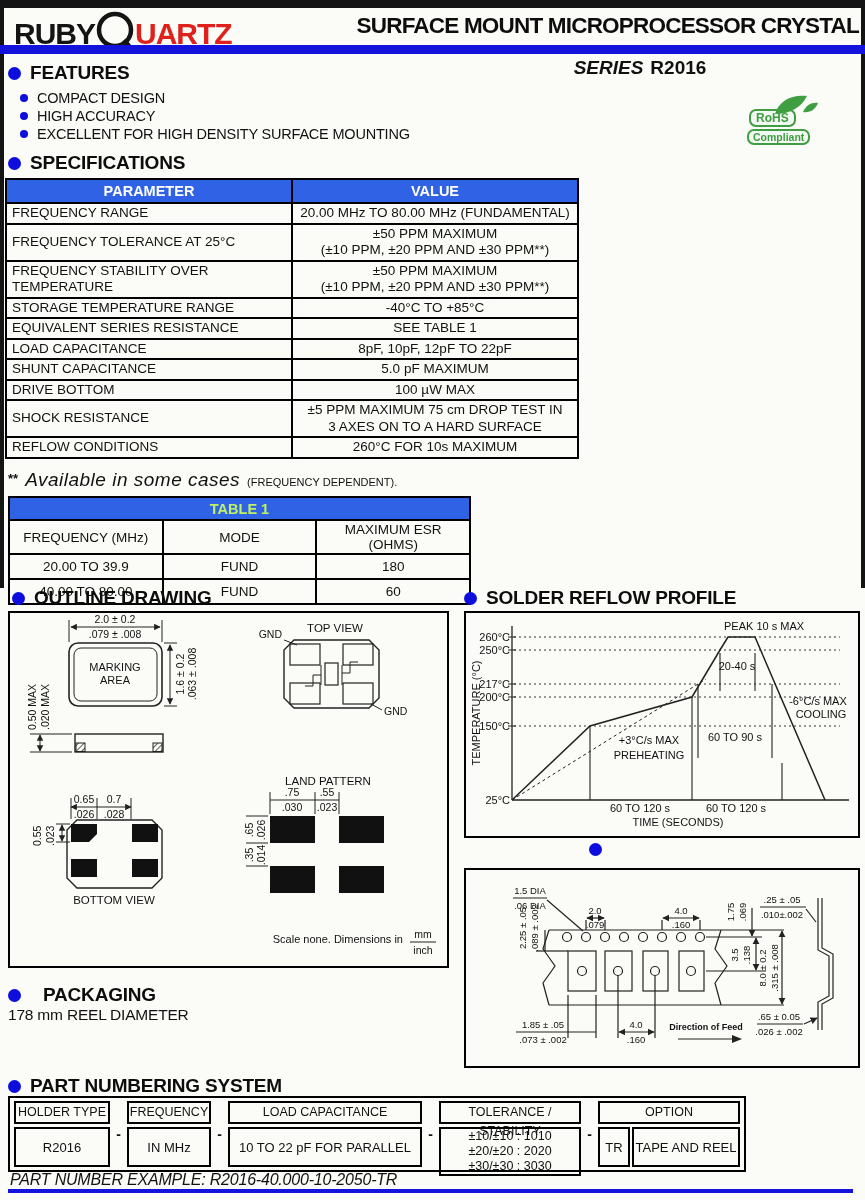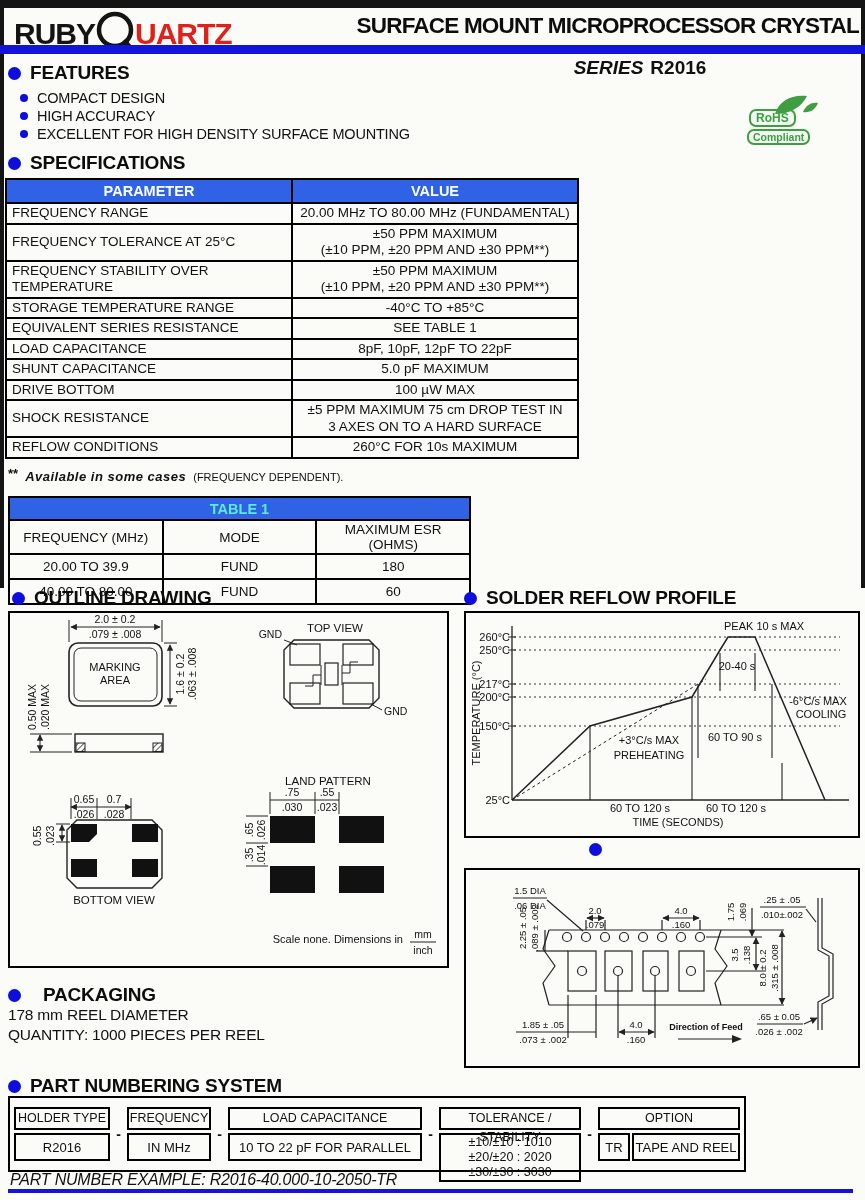--- a/index.html
+++ b/index.html
@@ -45,42 +45,42 @@
   .spec th{background:#2f62e4;color:#fff;font-size:14.5px;font-weight:800;height:20px;
            border:2px solid #000;}
   .spec td{border:2px solid #000;font-size:13.5px;line-height:16.5px;padding:1px 5px;
            white-space:pre-line;}
   .spec .param{width:268px;text-align:left;}
   .spec .val{text-align:center;}
   .spec .rs{height:19px;}
   .spec .rd{height:37px;}
   .footnote{left:8px;top:469px;display:flex;align-items:baseline;gap:7px;}
   .fn-marker{font-weight:800;font-size:13px;position:relative;top:-3px;}
-  .fn-italic{font-style:italic;font-size:13px;letter-spacing:0.5px;font-weight:bold;}
+  .fn-italic{font-style:italic;font-size:19px;letter-spacing:0.5px;}
   .fn-small{font-size:11px;}
 
   
   .t1{left:8px;top:496px;width:463px;}
-  .t1 th{background:#2f62e4;color:#5eead4;font-size:14.5px;font-weight:800;height:19px;border:2px solid #000;}
+  .t1 th{background:#2f62e4;color:#bef264;font-size:14.5px;font-weight:800;height:19px;border:2px solid #000;}
   .t1 td{border:2px solid #000;font-size:13.5px;text-align:center;}
   .t1 .hr td{height:19px;}
   .t1 .dr td{height:21px;}
 
   .box{border:2.5px solid #000;background:#fbfbf8;}
   .outline-box{left:8px;top:611px;width:437px;height:353px;}
   .reflow-box{left:464px;top:611px;width:392px;height:223px;}
   .carrier-box{left:464px;top:868px;width:392px;height:196px;}
   svg{display:block;font-family:"Liberation Sans",sans-serif;}
   svg text{fill:#111;}
 
   .pack-lines{left:8px;top:1005px;font-size:15.5px;line-height:19.5px;letter-spacing:-0.2px;}
 
   
   .pn{left:8px;top:1096px;width:738px;height:76px;border:2.5px solid #000;display:flex;
-      padding:8px 3px;box-sizing:border-box;}
+      padding:2px 3px;box-sizing:border-box;}
   .pn-col{display:flex;flex-direction:column;}
   .pn-gap{width:15px;display:flex;align-items:center;justify-content:center;font-weight:bold;font-size:14px;}
   .pn-h{border:2px solid #000;height:19px;line-height:19px;text-align:center;font-size:12.5px;
         margin:1px 1px 0 1px;}
   .pn-v{border:2px solid #000;flex:1;margin:3px 1px 1px 1px;display:flex;align-items:center;
         justify-content:center;text-align:center;font-size:13px;white-space:pre-line;}
   .pn-v.tol{font-size:12.5px;line-height:15px;}
   .pn-opt-row{display:flex;flex:1;}
   .pn-opt-row .code{width:28px;flex:none;}
   .example{left:10px;top:1171px;font-style:italic;font-size:16px;letter-spacing:-0.2px;text-align:right;}
@@ -497,21 +497,20 @@
       </g>
     </svg>
   </div>
 
   <div class="abs sec" style="left:8px;top:984px;gap:22px;">
     <span class="dot"></span>
     <span class="txt">PACKAGING</span>
   </div>
   <div class="abs pack-lines">
     <div>178 mm REEL DIAMETER</div>
-    <div>QUANTITY: 1000 PIECES PER REEL</div>
   </div>
 
   <div class="abs sec" style="left:8px;top:1075px;">
     <span class="dot"></span>
     <span class="txt">PART NUMBERING SYSTEM</span>
   </div>
 
   <div class="abs pn">
     <div class="pn-col" style="width:98px;">
       <div class="pn-h">HOLDER TYPE</div>

